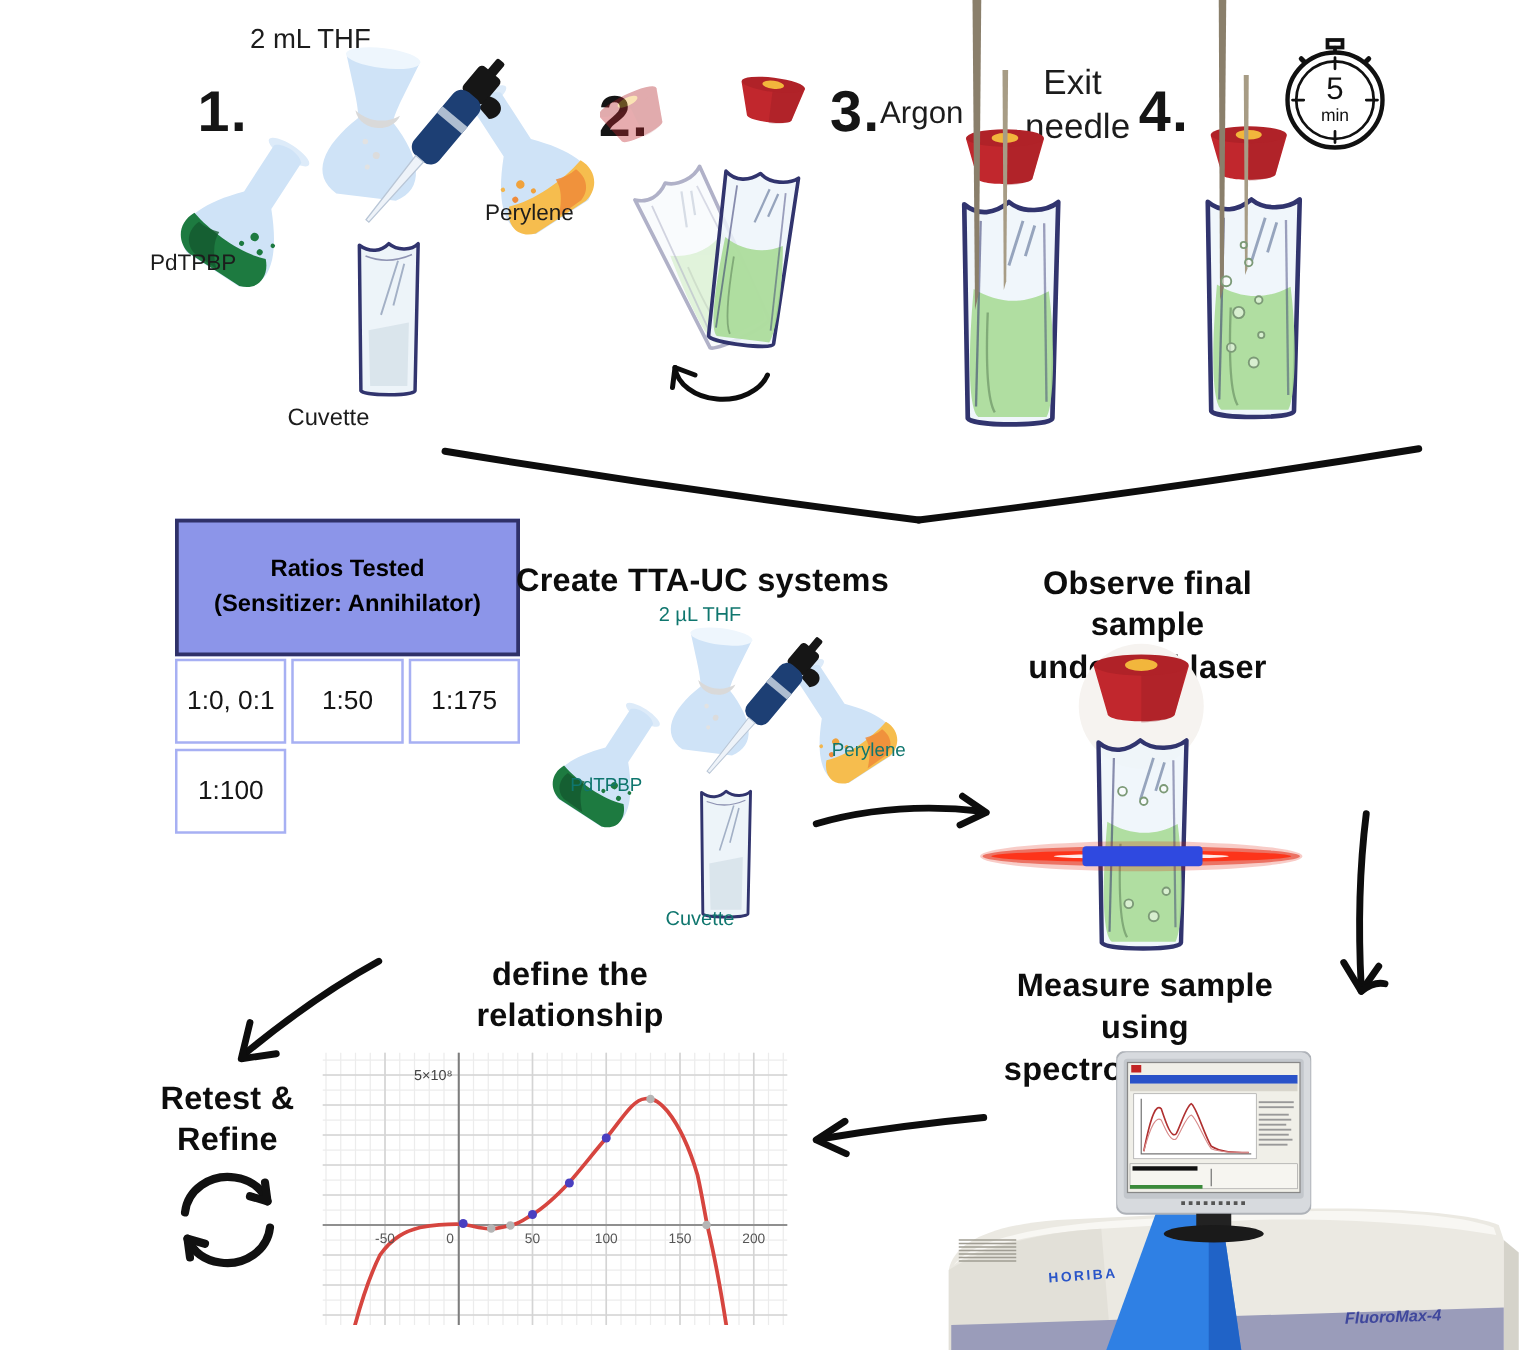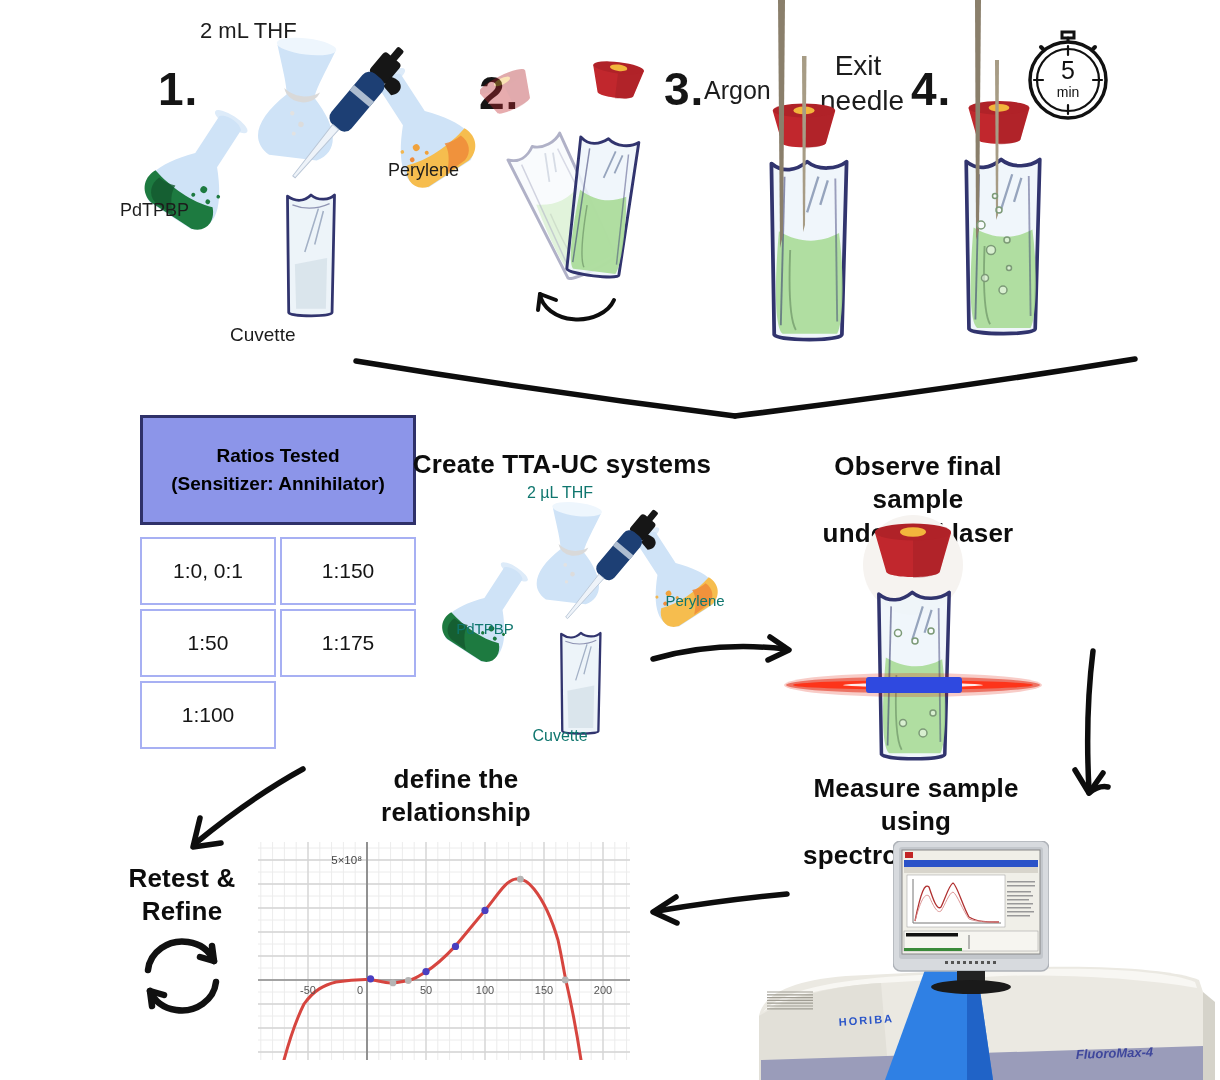--- a/index.html
+++ b/index.html
@@ -9,21 +9,21 @@
   .stepnum{font-weight:800;font-size:46px;letter-spacing:1px}
   .lbl{font-size:18px;color:#1c1c1c;text-align:left}
   .lbl-sm{font-size:15px;color:#0f766e;text-align:center}
   .title{font-weight:bold;font-size:26px;text-align:center;line-height:1.28;letter-spacing:.2px;color:#0d0d0d}
   .argon{font-size:25px;color:#1c1c1c}
   .exitneedle{font-size:28px;color:#1c1c1c;text-align:center;line-height:1.25}
   
   .ratios{left:140px;top:415px;width:276px}
   .ratios-header{background:#8c95e9;border:3px solid #2f3169;height:104px;display:flex;flex-direction:column;
                  justify-content:center;align-items:center;font-weight:bold;font-size:19px;line-height:1.45;color:#000000}
-  .ratios-body{display:grid;grid-template-columns:1fr 1fr;gap:4px;margin-top:12px}
+  .ratios-body{display:grid;grid-template-columns:1fr 1fr 1fr;gap:4px;margin-top:2px}
   .ratios-cell{border:2px solid #a7b0f3;height:64px;display:flex;align-items:center;justify-content:center;
                font-size:21px;background:#fff}
   
   .gmin{stroke:#ececec;stroke-width:1}
   .gmaj{stroke:#d4d4d4;stroke-width:1.3}
   .gtick{font-size:11px;fill:#555;text-anchor:middle;font-family:"Liberation Sans",sans-serif}
   .ylab{font-size:11.5px;fill:#444;text-anchor:end;font-family:"Liberation Sans",sans-serif}
   .pt-blue{fill:#4a3fc0}
   .pt-gray{fill:#b5b5b5}
   svg{display:block}
@@ -173,21 +173,20 @@
   <text class="wm-text" x="46" y="67" text-anchor="middle" font-size="14" fill="#111">min</text>
 </svg>
 
 <div class="abs ratios">
   <div class="ratios-header">
     <div>Ratios Tested</div>
     <div>(Sensitizer: Annihilator)</div>
   </div>
   <div class="ratios-body">
     <div class="ratios-cell">1:0, 0:1</div>
-    <div class="ratios-cell">1:150</div>
     <div class="ratios-cell">1:50</div>
     <div class="ratios-cell">1:175</div>
     <div class="ratios-cell">1:100</div>
   </div>
 </div>
 
 <div class="abs title" style="left:412px;top:448px;width:300px">Create TTA-UC systems</div>
 <div class="abs lbl-sm" style="left:505px;top:484px;width:110px;font-size:16px">2 µL THF</div>
 <svg class="abs" style="left:430px;top:497px" width="300" height="242" viewBox="0 0 360 290">
   <use href="#sym-flask-cluster" width="360" height="290"></use>

